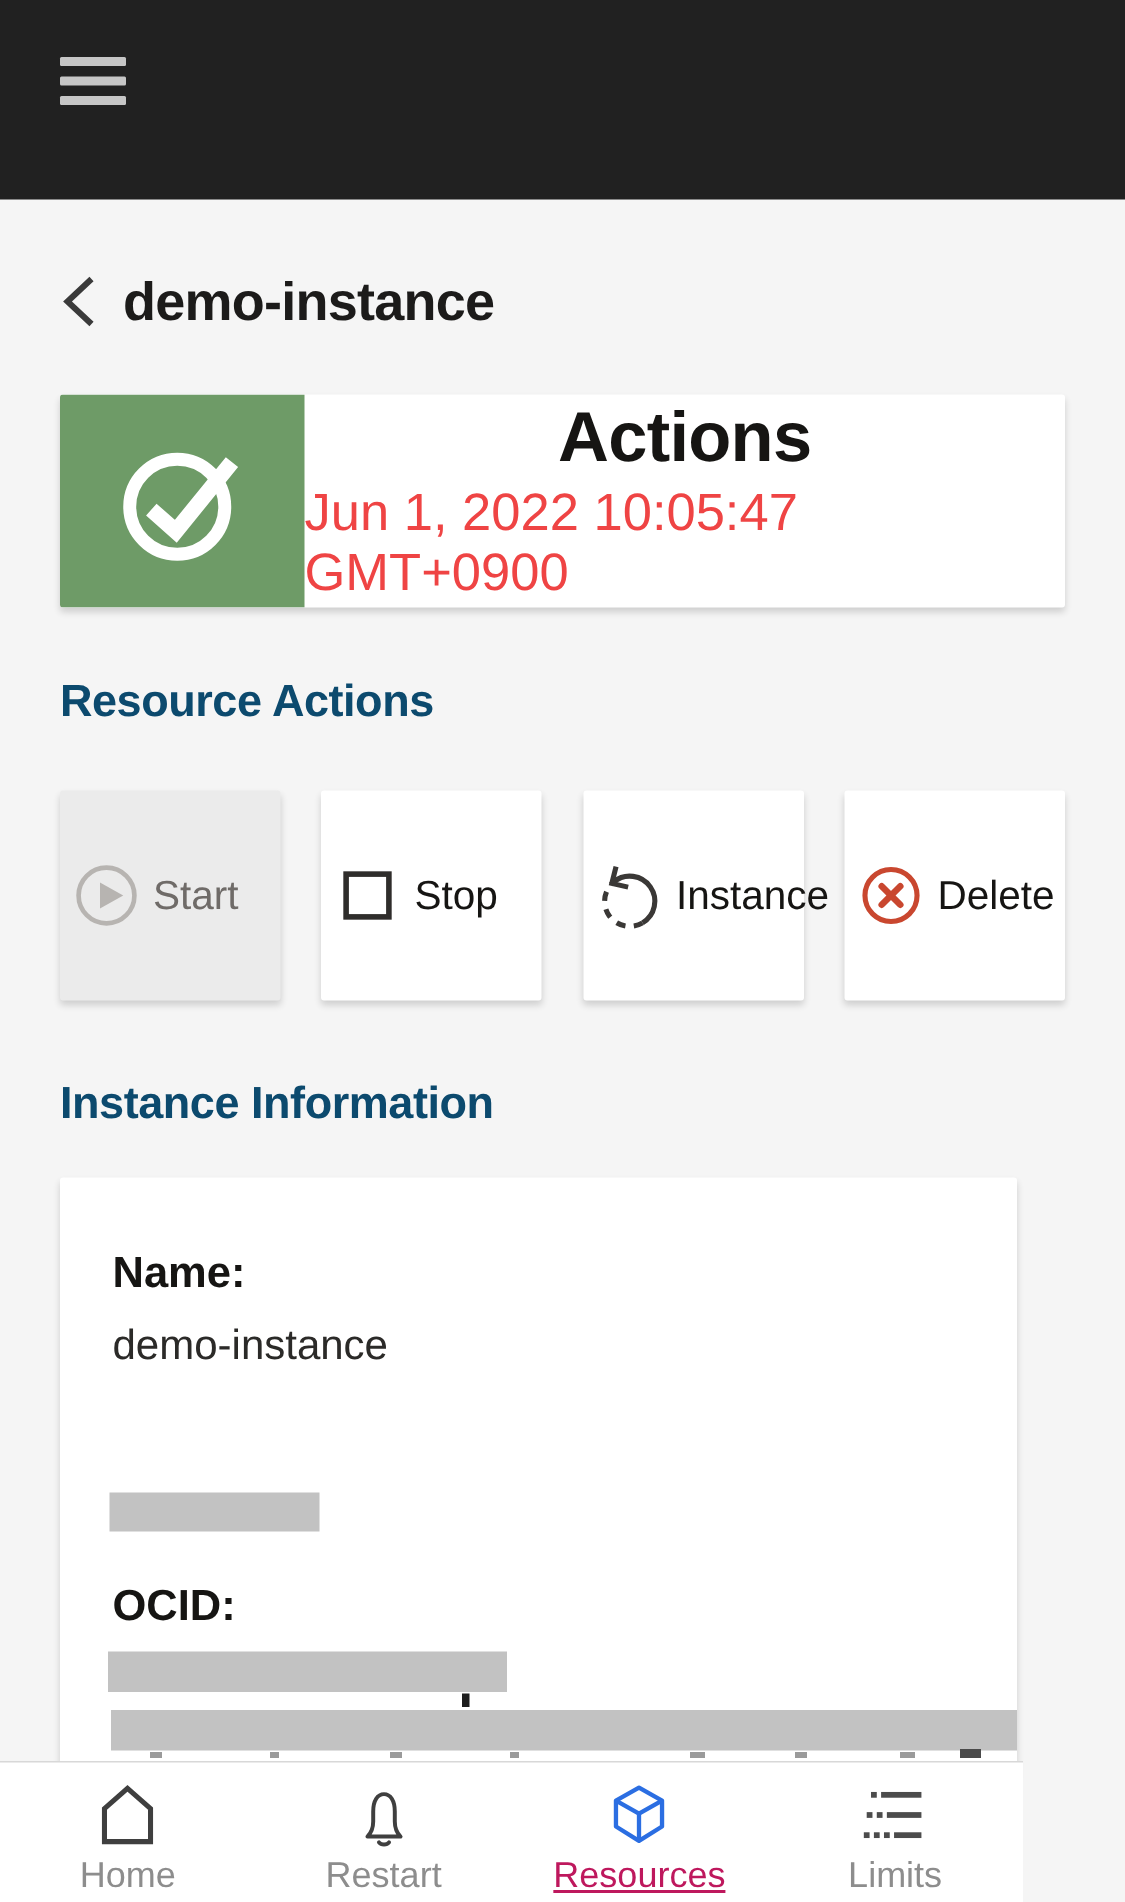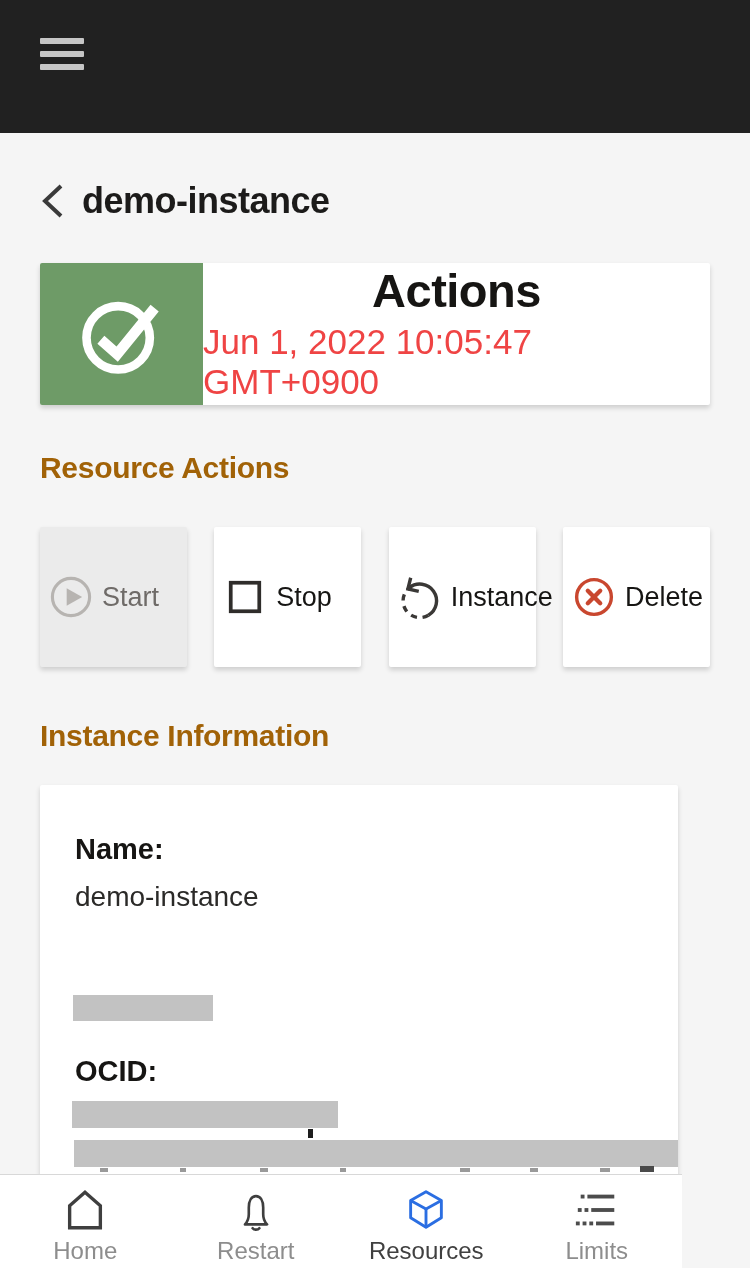--- a/index.html
+++ b/index.html
@@ -52,21 +52,21 @@
   .status-body {
     flex: 1; display: flex; flex-direction: column;
     align-items: center; justify-content: center;
   }
   .status-state { font-size: 47px; font-weight: bold; letter-spacing: -0.5px; line-height: 1.05; }
   .status-time  { font-size: 35px; margin-top: 6px; color: #ef4444; }
 
   
   .section-h {
     position: absolute; left: 40px; margin: 0;
-    font-size: 30px; font-weight: bold; color: #a16207; letter-spacing: -0.3px;
+    font-size: 30px; font-weight: bold; color: #0c4a6e; letter-spacing: -0.3px;
   }
   .section-h.actions  { top: 451px; }
   .section-h.instance { top: 719px; }
 
   
   .actions-row {
     position: absolute; left: 40px; top: 527px; width: 670px; height: 140px;
     display: flex; justify-content: space-between;
   }
   .action-card {
@@ -121,21 +121,21 @@
     position: absolute; left: 0; top: 1174px; width: 682px; height: 94px;
     background: #ffffff; border-top: 1px solid #d8d8d8;
     display: flex;
   }
   .nav-item {
     flex: 1; display: flex; flex-direction: column; align-items: center;
     padding-top: 11px; cursor: pointer;
   }
   .nav-item .nav-icon { width: 48px; height: 48px; }
   .nav-label { font-size: 24px; color: #8d8d8d; margin-top: 3px; }
-  .nav-item.active .nav-label { color: #404040; }
+  .nav-item.active .nav-label { color: #be185d; text-decoration: underline; }
 
   svg { display: block; }
 </style>
 </head>
 <body>
 
 <div class="phone">
 
   <div class="app-header">
     <div class="hamburger">

